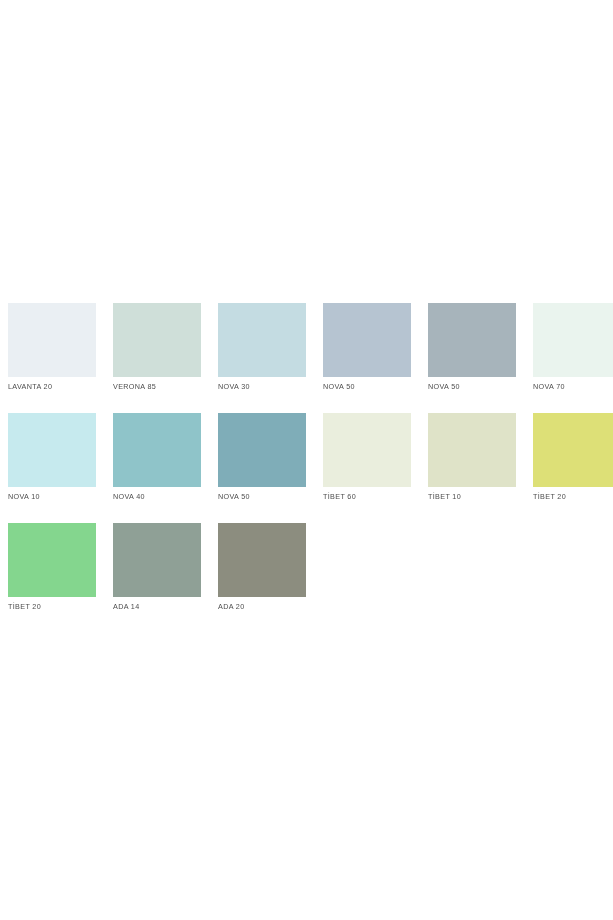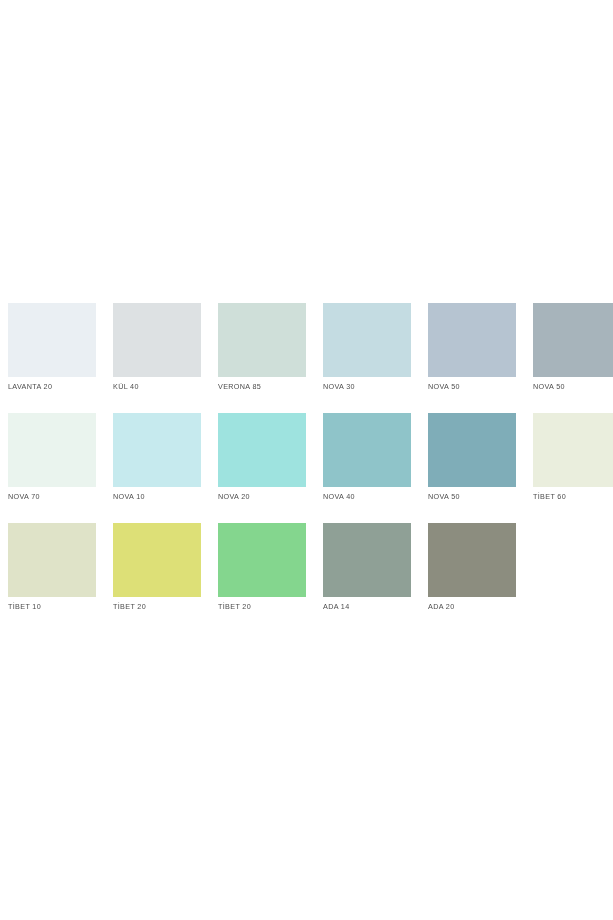--- a/index.html
+++ b/index.html
@@ -66,24 +66,20 @@
 </head>
 <body>
 
 <div id="palette-sheet">
   <div id="swatch-grid">
       <div class="swatch-cell">
         <div class="swatch-chip" style="background-color: rgb(234, 239, 243);"></div>
         <div class="swatch-label">LAVANTA 20</div>
       </div>
       <div class="swatch-cell">
-        <div class="swatch-chip" style="background-color: rgb(221, 225, 227);"></div>
-        <div class="swatch-label">KÜL 40</div>
-      </div>
-      <div class="swatch-cell">
         <div class="swatch-chip" style="background-color: rgb(207, 223, 217);"></div>
         <div class="swatch-label">VERONA 85</div>
       </div>
       <div class="swatch-cell">
         <div class="swatch-chip" style="background-color: rgb(196, 220, 226);"></div>
         <div class="swatch-label">NOVA 30</div>
       </div>
       <div class="swatch-cell">
         <div class="swatch-chip" style="background-color: rgb(182, 196, 209);"></div>
         <div class="swatch-label">NOVA 50</div>
@@ -92,24 +88,20 @@
         <div class="swatch-chip" style="background-color: rgb(167, 180, 187);"></div>
         <div class="swatch-label">NOVA 50</div>
       </div>
       <div class="swatch-cell">
         <div class="swatch-chip" style="background-color: rgb(234, 244, 238);"></div>
         <div class="swatch-label">NOVA 70</div>
       </div>
       <div class="swatch-cell">
         <div class="swatch-chip" style="background-color: rgb(198, 234, 238);"></div>
         <div class="swatch-label">NOVA 10</div>
-      </div>
-      <div class="swatch-cell">
-        <div class="swatch-chip" style="background-color: rgb(158, 227, 223);"></div>
-        <div class="swatch-label">NOVA 20</div>
       </div>
       <div class="swatch-cell">
         <div class="swatch-chip" style="background-color: rgb(143, 196, 201);"></div>
         <div class="swatch-label">NOVA 40</div>
       </div>
       <div class="swatch-cell">
         <div class="swatch-chip" style="background-color: rgb(127, 173, 184);"></div>
         <div class="swatch-label">NOVA 50</div>
       </div>
       <div class="swatch-cell">

